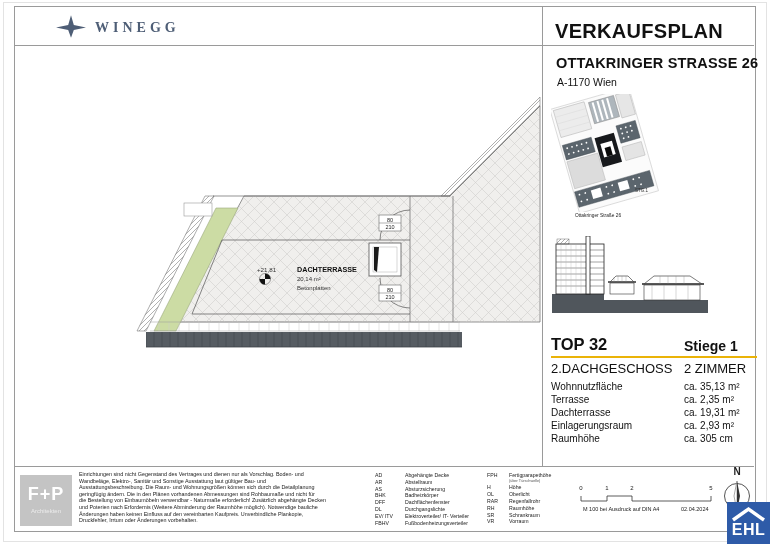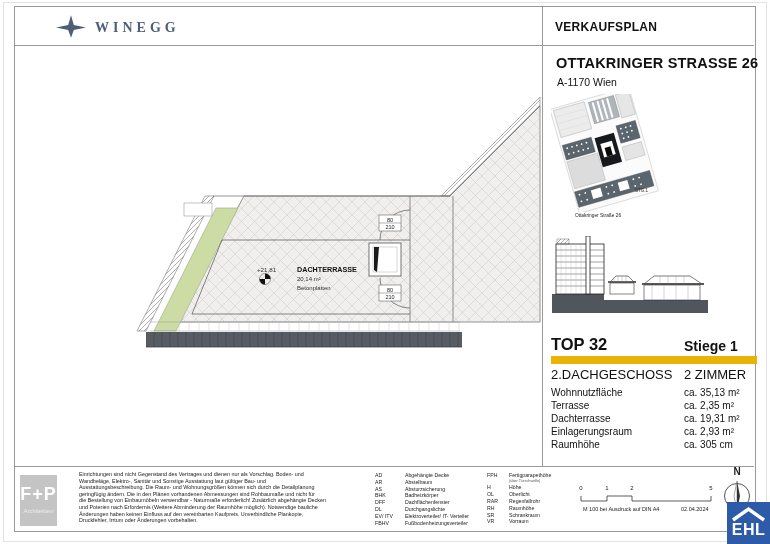--- a/index.html
+++ b/index.html
@@ -9,38 +9,38 @@
   
   .outer-frame{left:3px;top:2px;width:762px;height:538px;border:1px solid #e3e3e3;}
   .main-frame{left:14px;top:6px;width:740px;height:524px;border:1px solid #9a9a9a;}
   .v-divider{left:542px;top:6px;width:1px;height:461px;background:#9a9a9a;}
   .header-rule{left:15px;top:45px;width:739px;height:1px;background:#9a9a9a;}
   .footer-rule{left:15px;top:466px;width:739px;height:1px;background:#9a9a9a;}
   
   .brand{left:56px;top:15px;display:flex;align-items:center;gap:9px;}
   .brand-name{font-family:"Liberation Serif",serif;font-size:14px;font-weight:700;
               letter-spacing:4px;color:#4e5e76;}
-  .doc-title{left:555px;top:20px;font-size:12px;font-weight:700;letter-spacing:.3px;}
+  .doc-title{left:555px;top:20px;font-size:20px;font-weight:700;letter-spacing:.3px;}
   .addr1{left:556px;top:55px;font-size:14.5px;font-weight:700;letter-spacing:.2px;}
   .addr2{left:557px;top:76px;font-size:10.5px;}
   .site-caption{left:556px;top:213px;width:84px;text-align:center;font-size:4.8px;color:#222;}
   .stg-label{left:635px;top:188px;font-size:4.5px;color:#333;}
   
   .unit-table{left:551px;top:334px;width:206px;}
-  .t-head{position:relative;height:22px;border-bottom:8px solid #eab308;}
+  .t-head{position:relative;height:22px;border-bottom:2px solid #eab308;}
   .t-top{position:absolute;left:0;bottom:2px;font-size:16.5px;font-weight:700;}
   .t-stair{position:absolute;left:133px;bottom:2px;font-size:14px;font-weight:700;}
   .t-sub{position:relative;height:16px;margin-top:3px;font-size:13px;}
   .t-sub span{position:absolute;top:0;}
   .t-rows{margin-top:4px;}
   .t-row{position:relative;height:13.1px;font-size:10px;text-decoration:underline;}
   .t-row span{position:absolute;top:0;}
   .col2{left:133px;}
   
-  .fp-logo{left:20px;top:475px;width:37px;height:51px;background:#c4c4c4;color:#fff;
+  .fp-logo{left:20px;top:475px;width:52px;height:51px;background:#c4c4c4;color:#fff;
            text-align:center;}
   .fp-line1{font-size:18px;font-weight:700;letter-spacing:1px;margin-top:9px;}
   .fp-line2{font-size:6px;margin-top:3px;color:#ececec;}
   .disclaimer{left:79px;top:471px;width:298px;font-size:5.4px;line-height:6.6px;
               color:#222;white-space:pre-line;}
   .legend{top:472px;font-size:5.2px;color:#222;}
   .legend1{left:375px;}
   .legend2{left:487px;}
   .lrow{display:flex;height:6.8px;}
   .labbr{width:30px;}

